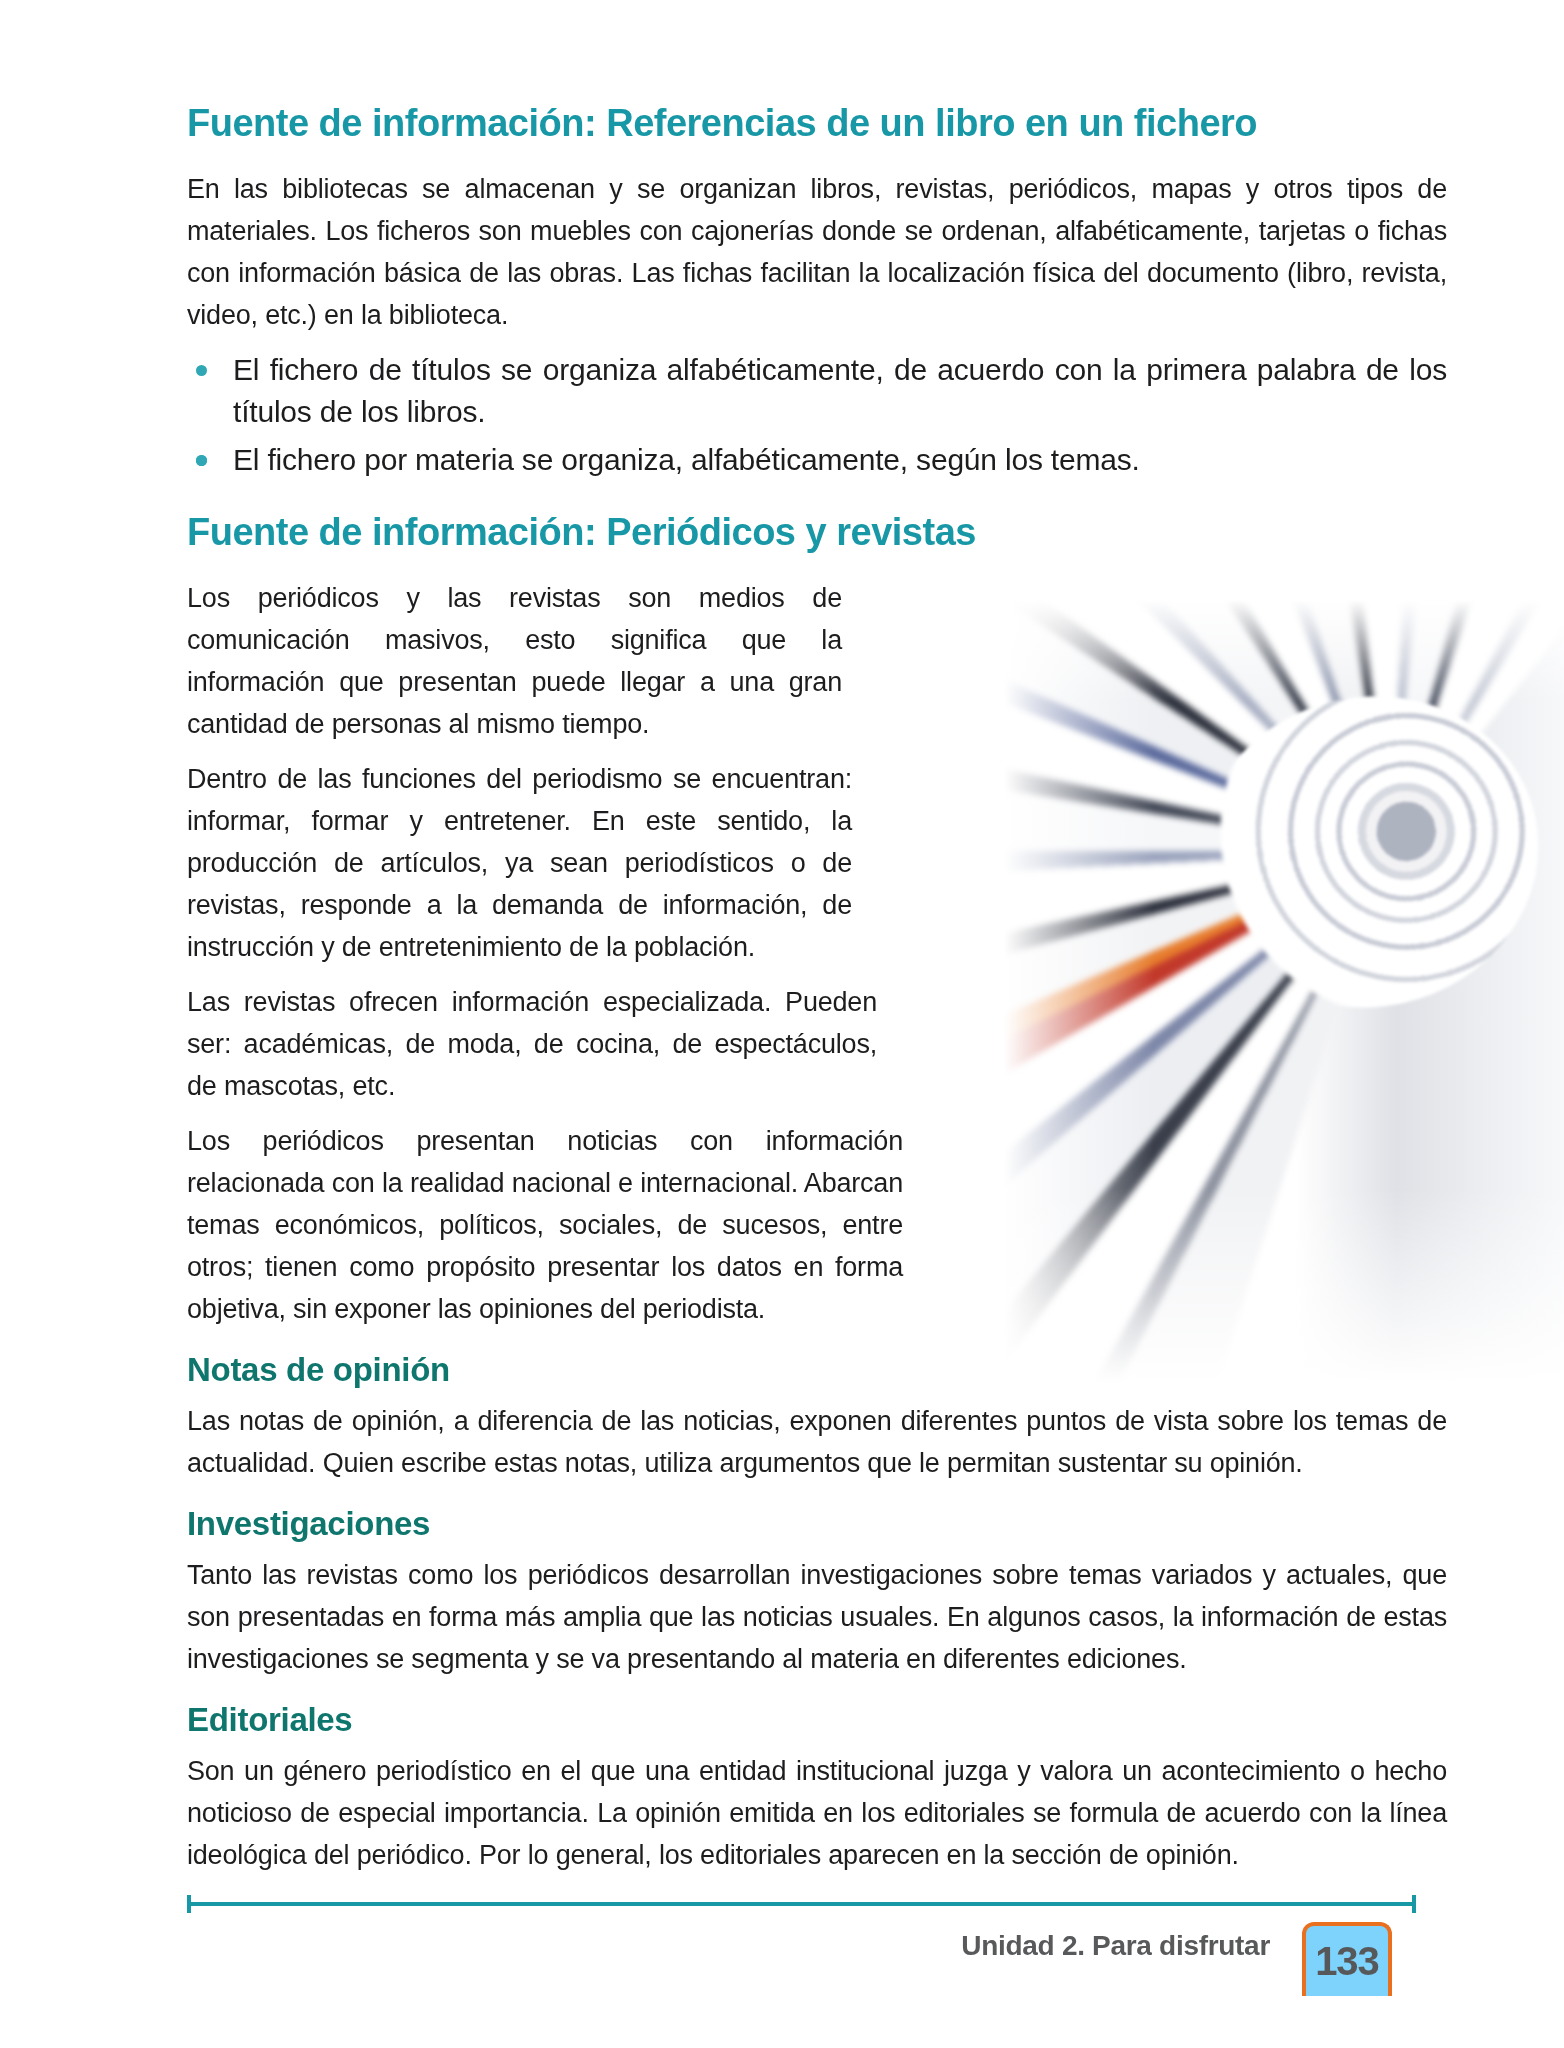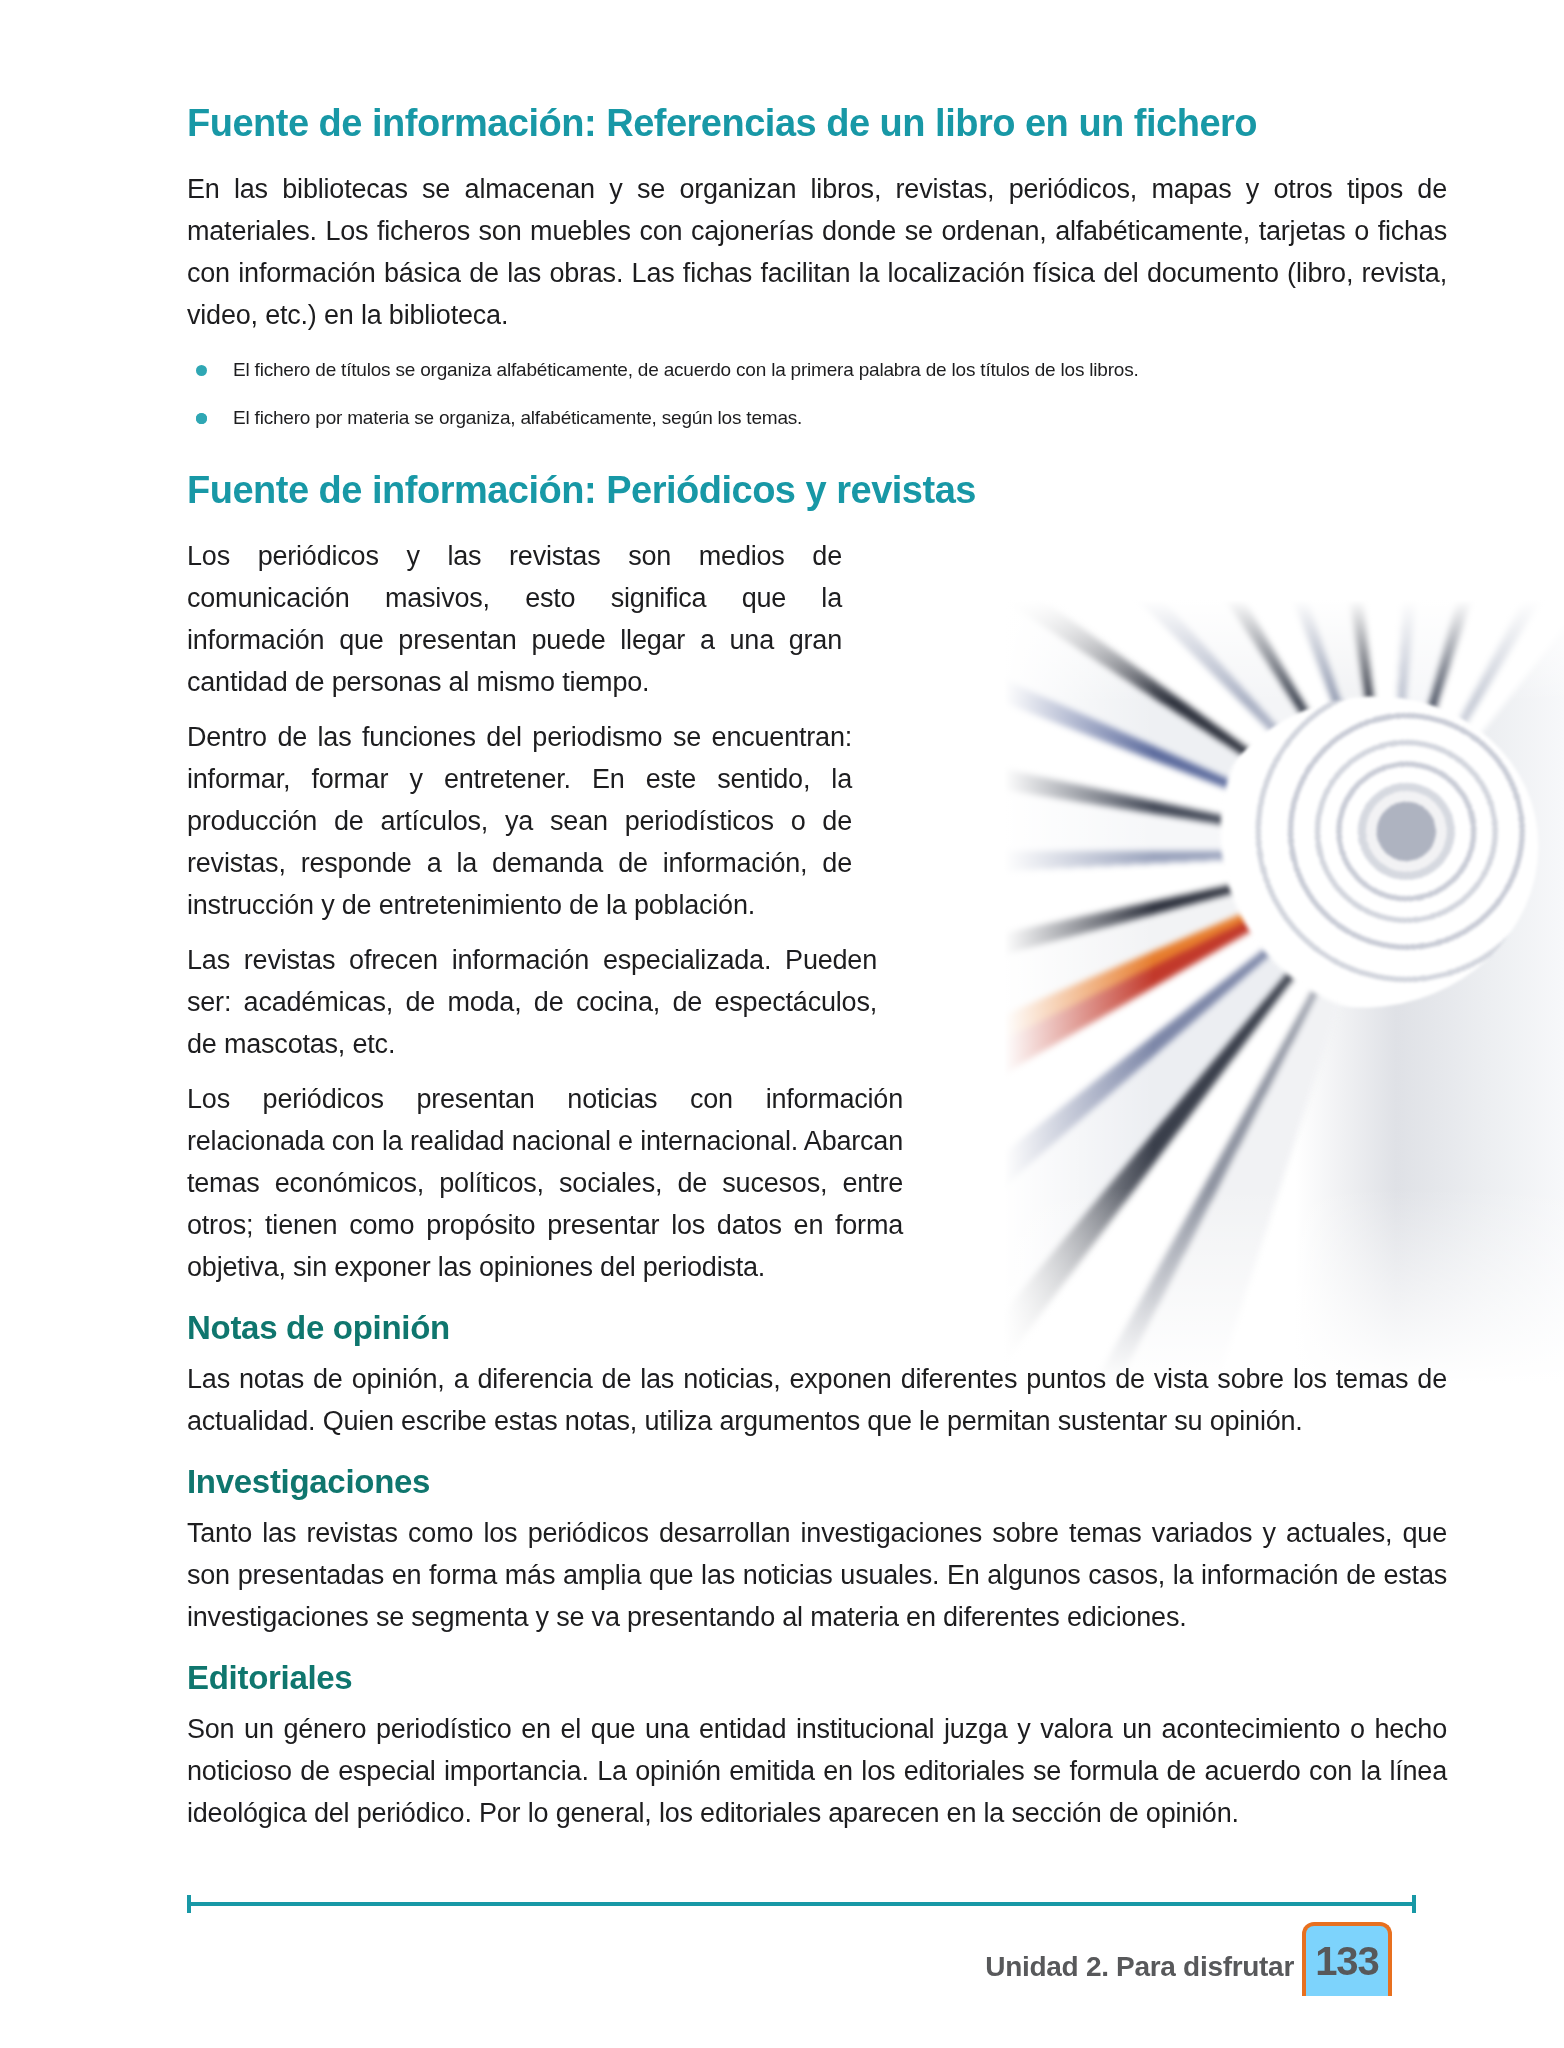--- a/index.html
+++ b/index.html
@@ -37,21 +37,21 @@
   }
   p.w1{max-width:655px;}
   p.w2{max-width:665px;}
   p.w3{max-width:690px;}
   p.w4{max-width:716px;}
   ul.bullets{list-style:none;margin:0 0 0 0;padding:0;}
   ul.bullets li{
     position:relative;
     padding-left:46px;
     margin-bottom:6px;
-    font-size:19px;line-height:42px;
+    font-size:30px;line-height:42px;
     text-align:justify;letter-spacing:-0.2px;
   }
   ul.bullets .dot{
     position:absolute;left:9px;top:16px;
     width:11px;height:11px;border-radius:50%;
     background:#2FA7B4;
   }
 
   
   .photo{
@@ -110,21 +110,21 @@
     position:absolute;left:187px;top:1902px;
     width:1229px;height:4px;background:#1898A6;z-index:3;
   }
   .rule::before,.rule::after{
     content:"";position:absolute;top:-7px;width:4px;height:18px;background:#1898A6;
   }
   .rule::before{left:0;}
   .rule::after{right:0;}
   footer.page-footer{
     position:absolute;top:1922px;right:172px;
-    display:flex;align-items:center;gap:8px;z-index:3;
+    display:flex;gap:32px;z-index:3;
   }
   .footer-label{
     font-size:28px;font-weight:bold;color:#58595B;letter-spacing:-0.3px;
     transform:translateY(8px);
   }
   .pagebox{
     width:82px;height:70px;
     border:4px solid #E8701F;border-bottom:none;
     border-radius:12px 12px 0 0;
     background:#7dd3fc;

